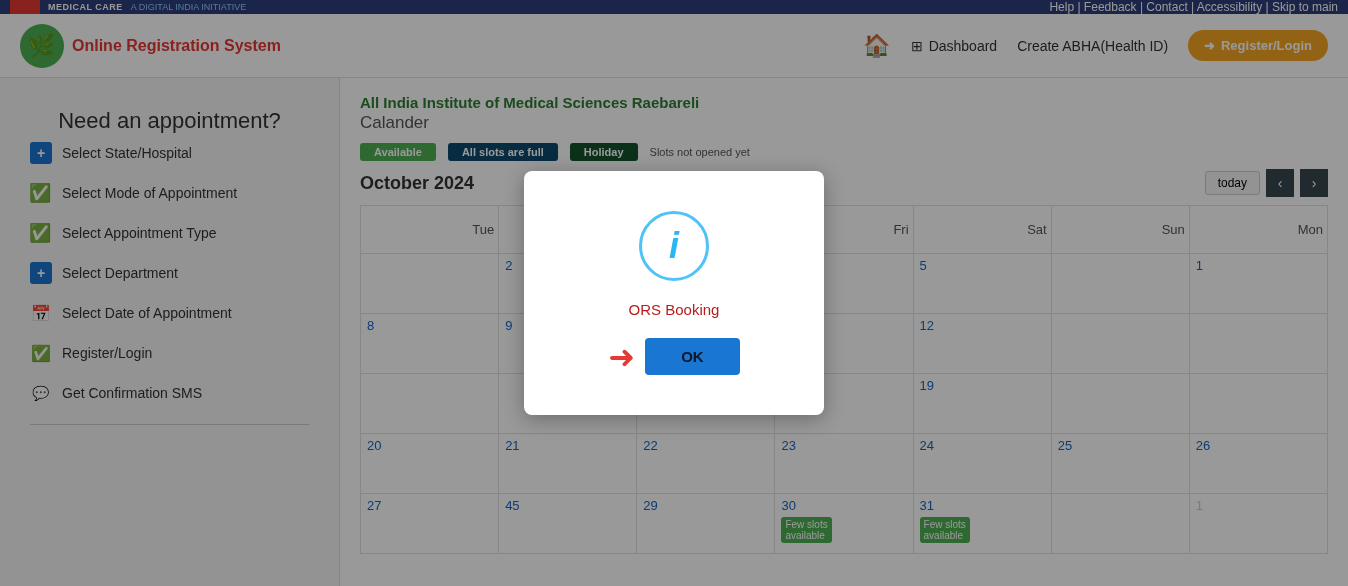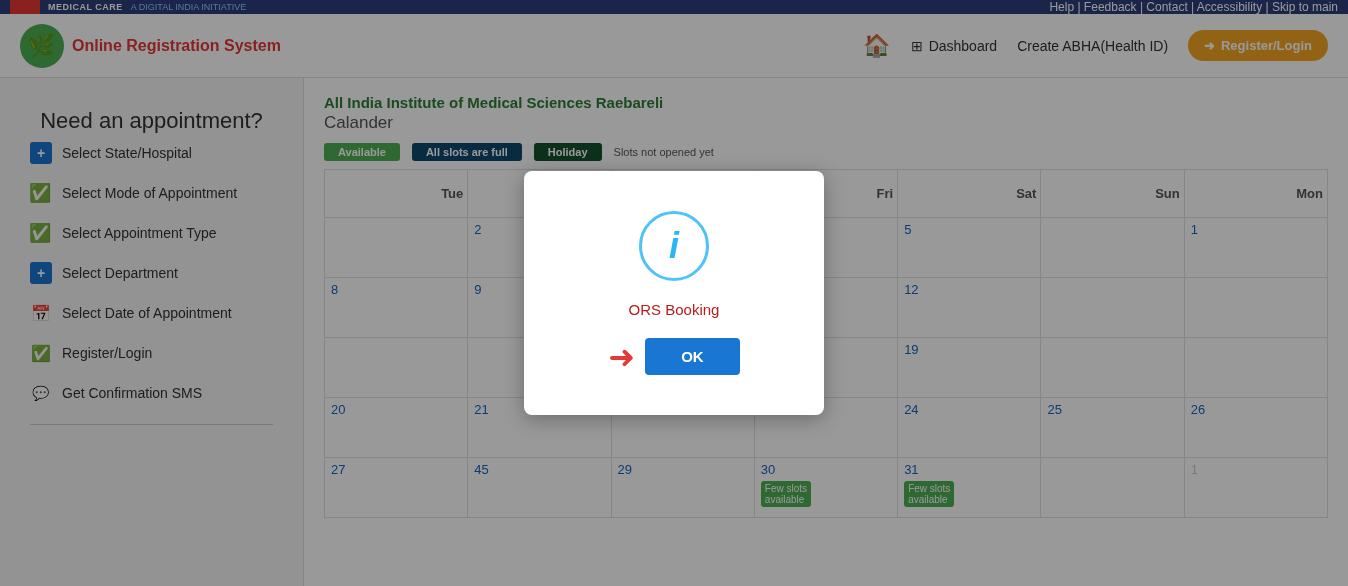--- a/index.html
+++ b/index.html
@@ -111,21 +111,21 @@
     }
 
     
     .main-content {
       display: flex;
       height: calc(586px - 14px - 64px);
     }
 
     
     .left-panel {
-      width: 304px;
+      width: 340px;
       background: #f5f5f5;
       padding: 30px 30px;
       border-right: 1px solid #ddd;
       flex-shrink: 0;
     }
     .left-panel h2 {
       font-size: 22px;
       color: #333;
       text-align: center;
       margin-bottom: 8px;
@@ -264,21 +264,21 @@
     .calendar-grid {
       width: 100%;
       border-collapse: collapse;
     }
     .calendar-grid th {
       padding: 16px 4px;
       text-align: right;
       font-size: 13px;
       color: #555;
       border: 1px solid #e0e0e0;
-      font-weight: bold;
+      font-weight: normal;
     }
     .calendar-grid td {
       border: 1px solid #e0e0e0;
       vertical-align: top;
       padding: 4px 6px;
       font-size: 13px;
       color: #1565c0;
       height: 60px;
       width: 14.28%;
     }
@@ -343,21 +343,21 @@
       justify-content: center;
       gap: 10px;
     }
     .arrow-right {
       color: #e53935;
       font-size: 32px;
       line-height: 1;
     }
     .modal-ok-btn {
       background: #1976d2;
-      color: #ffffff;
+      color: #0f172a;
       border: none;
       padding: 10px 36px;
       font-size: 15px;
       font-weight: bold;
       border-radius: 4px;
       cursor: pointer;
     }
   </style>
 </head>
 <body>
@@ -439,20 +439,26 @@
         <span class="legend-badge legend-full">All slots are full</span>
       </div>
       <div class="legend-item">
         <span class="legend-badge legend-holiday">Holiday</span>
       </div>
       <div class="legend-item">
         <span>Slots not opened yet</span>
       </div>
     </div>
 
+    <div class="calendar-nav-row">
+      <span class="cal-month-title">October 2024</span>
+      <button class="cal-today-btn">today</button>
+      <button class="cal-nav-btn">‹</button>
+      <button class="cal-nav-btn">›</button>
+    </div>
 
     <table class="calendar-grid">
       <thead>
         <tr>
           <th>Tue</th>
           <th>Wed</th>
           <th>Thu</th>
           <th>Fri</th>
           <th>Sat</th>
           <th>Sun</th>

